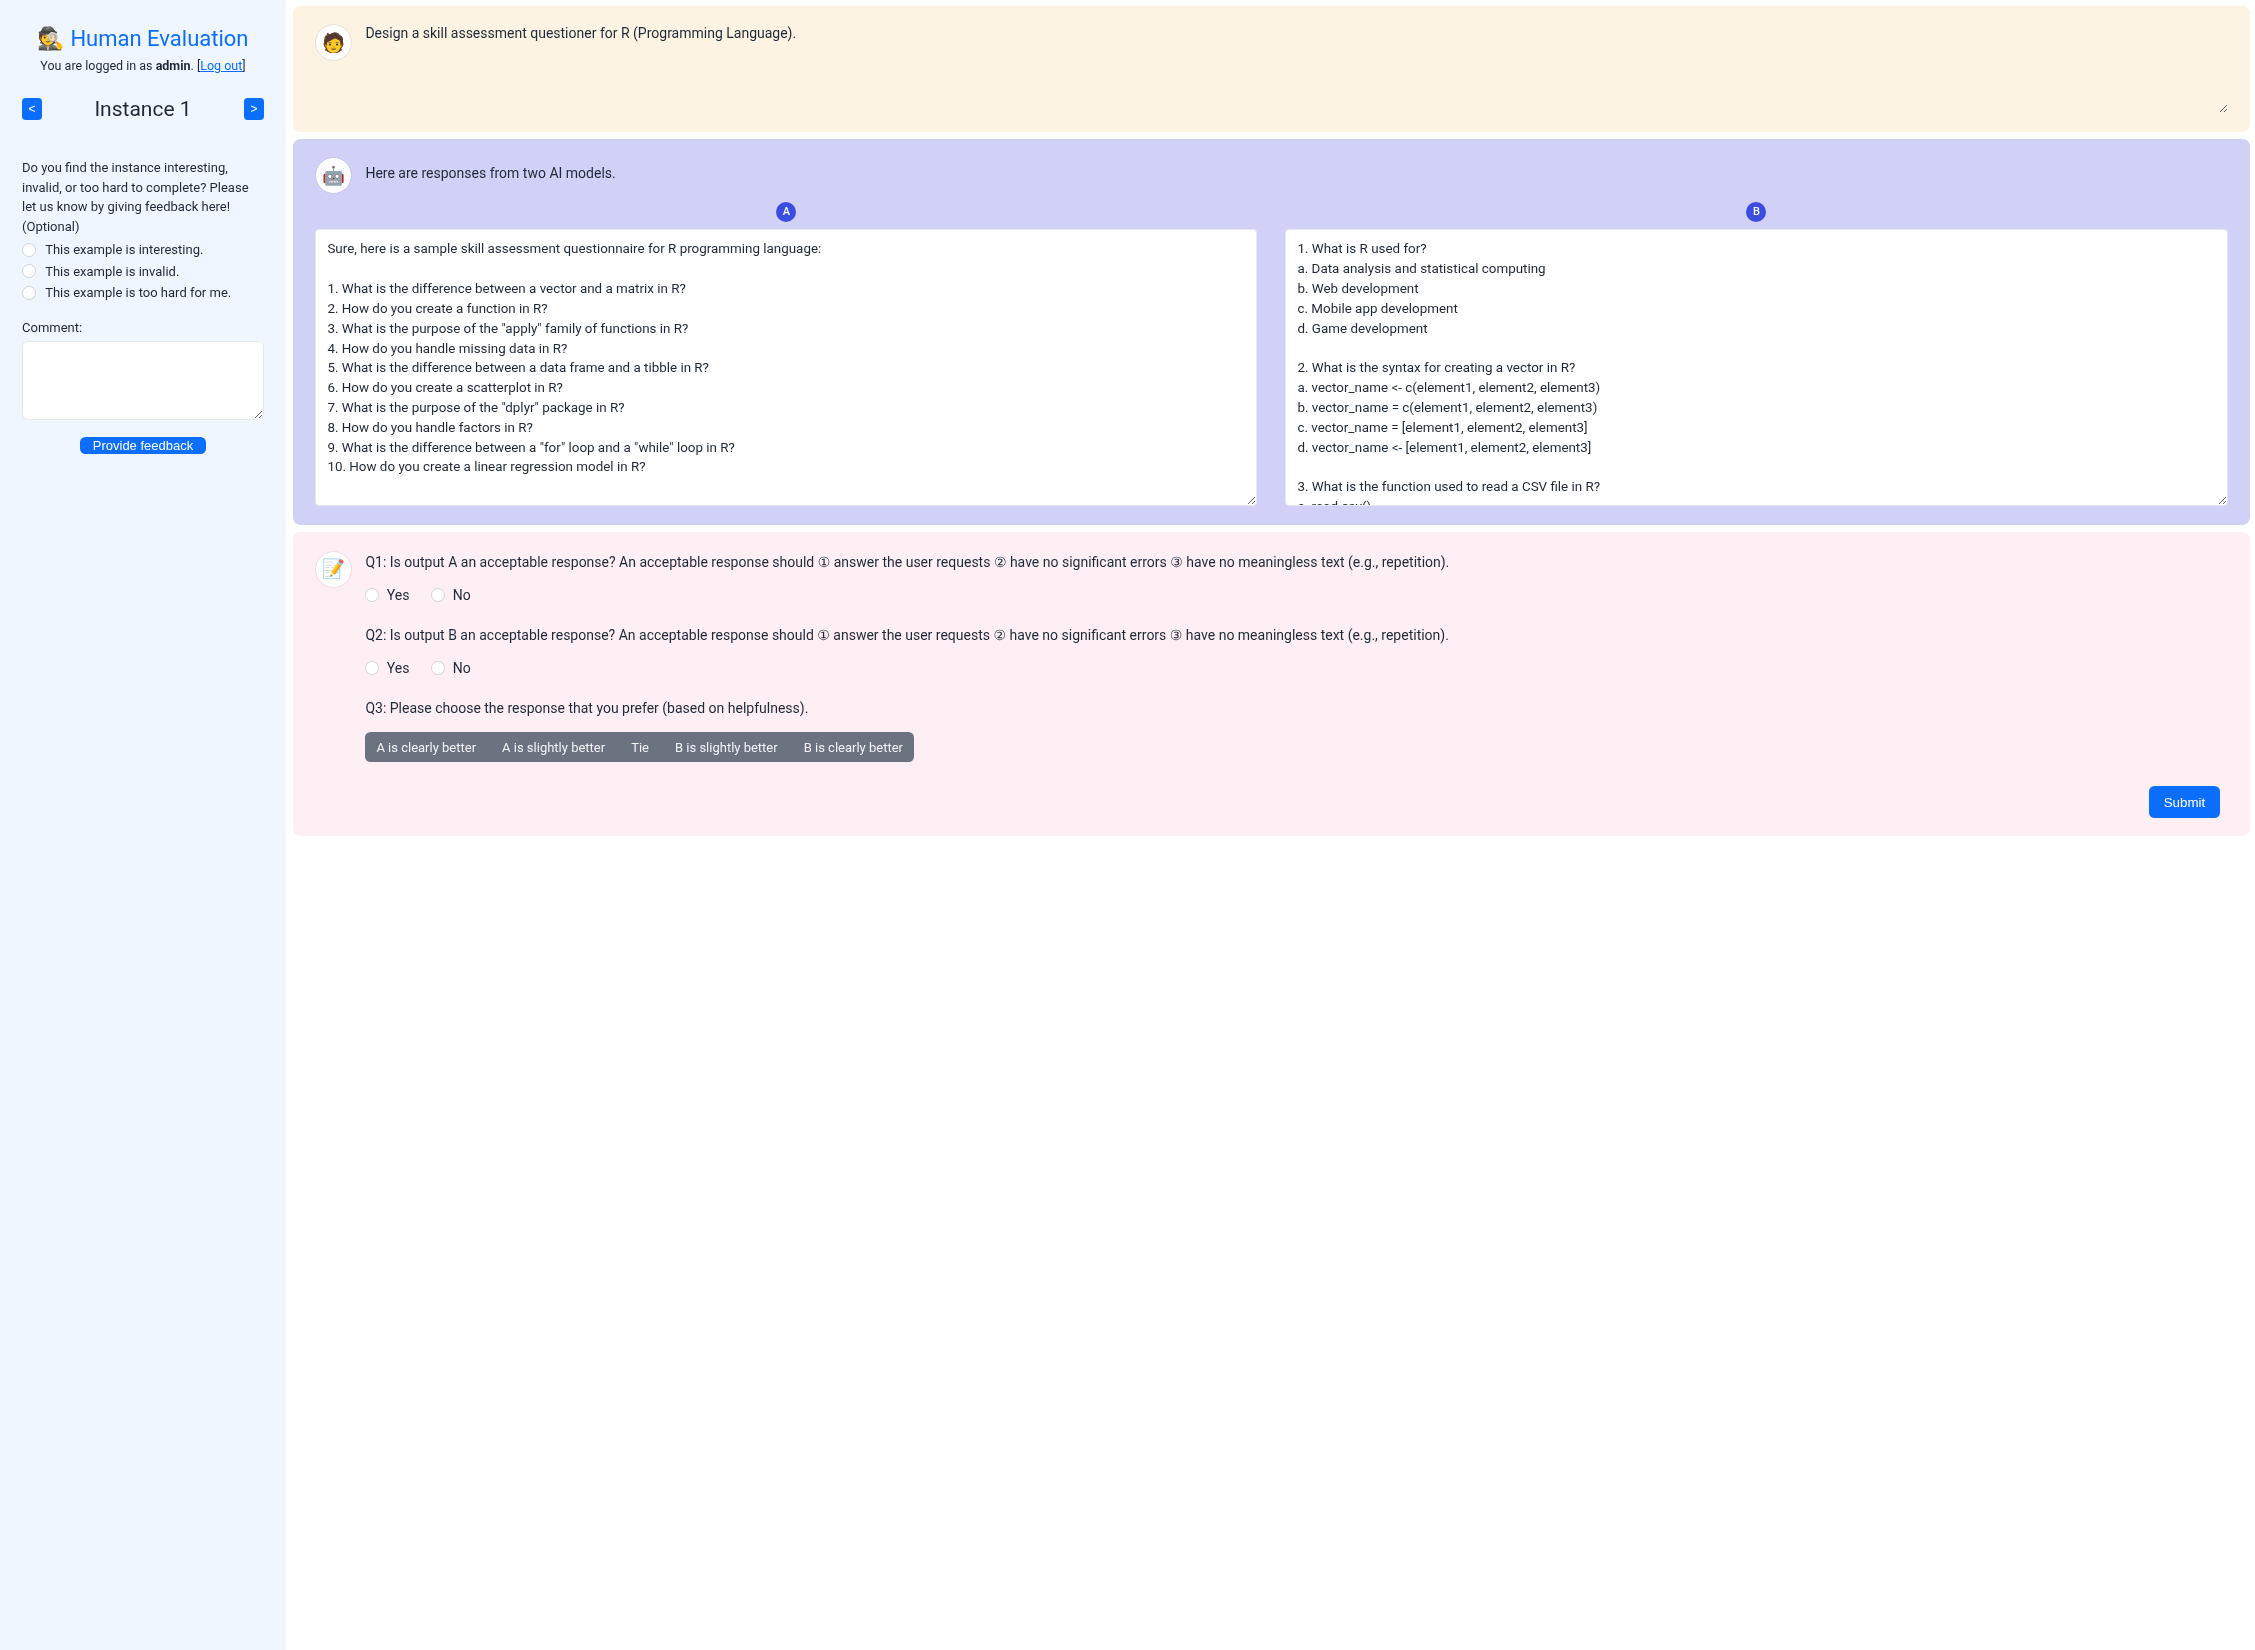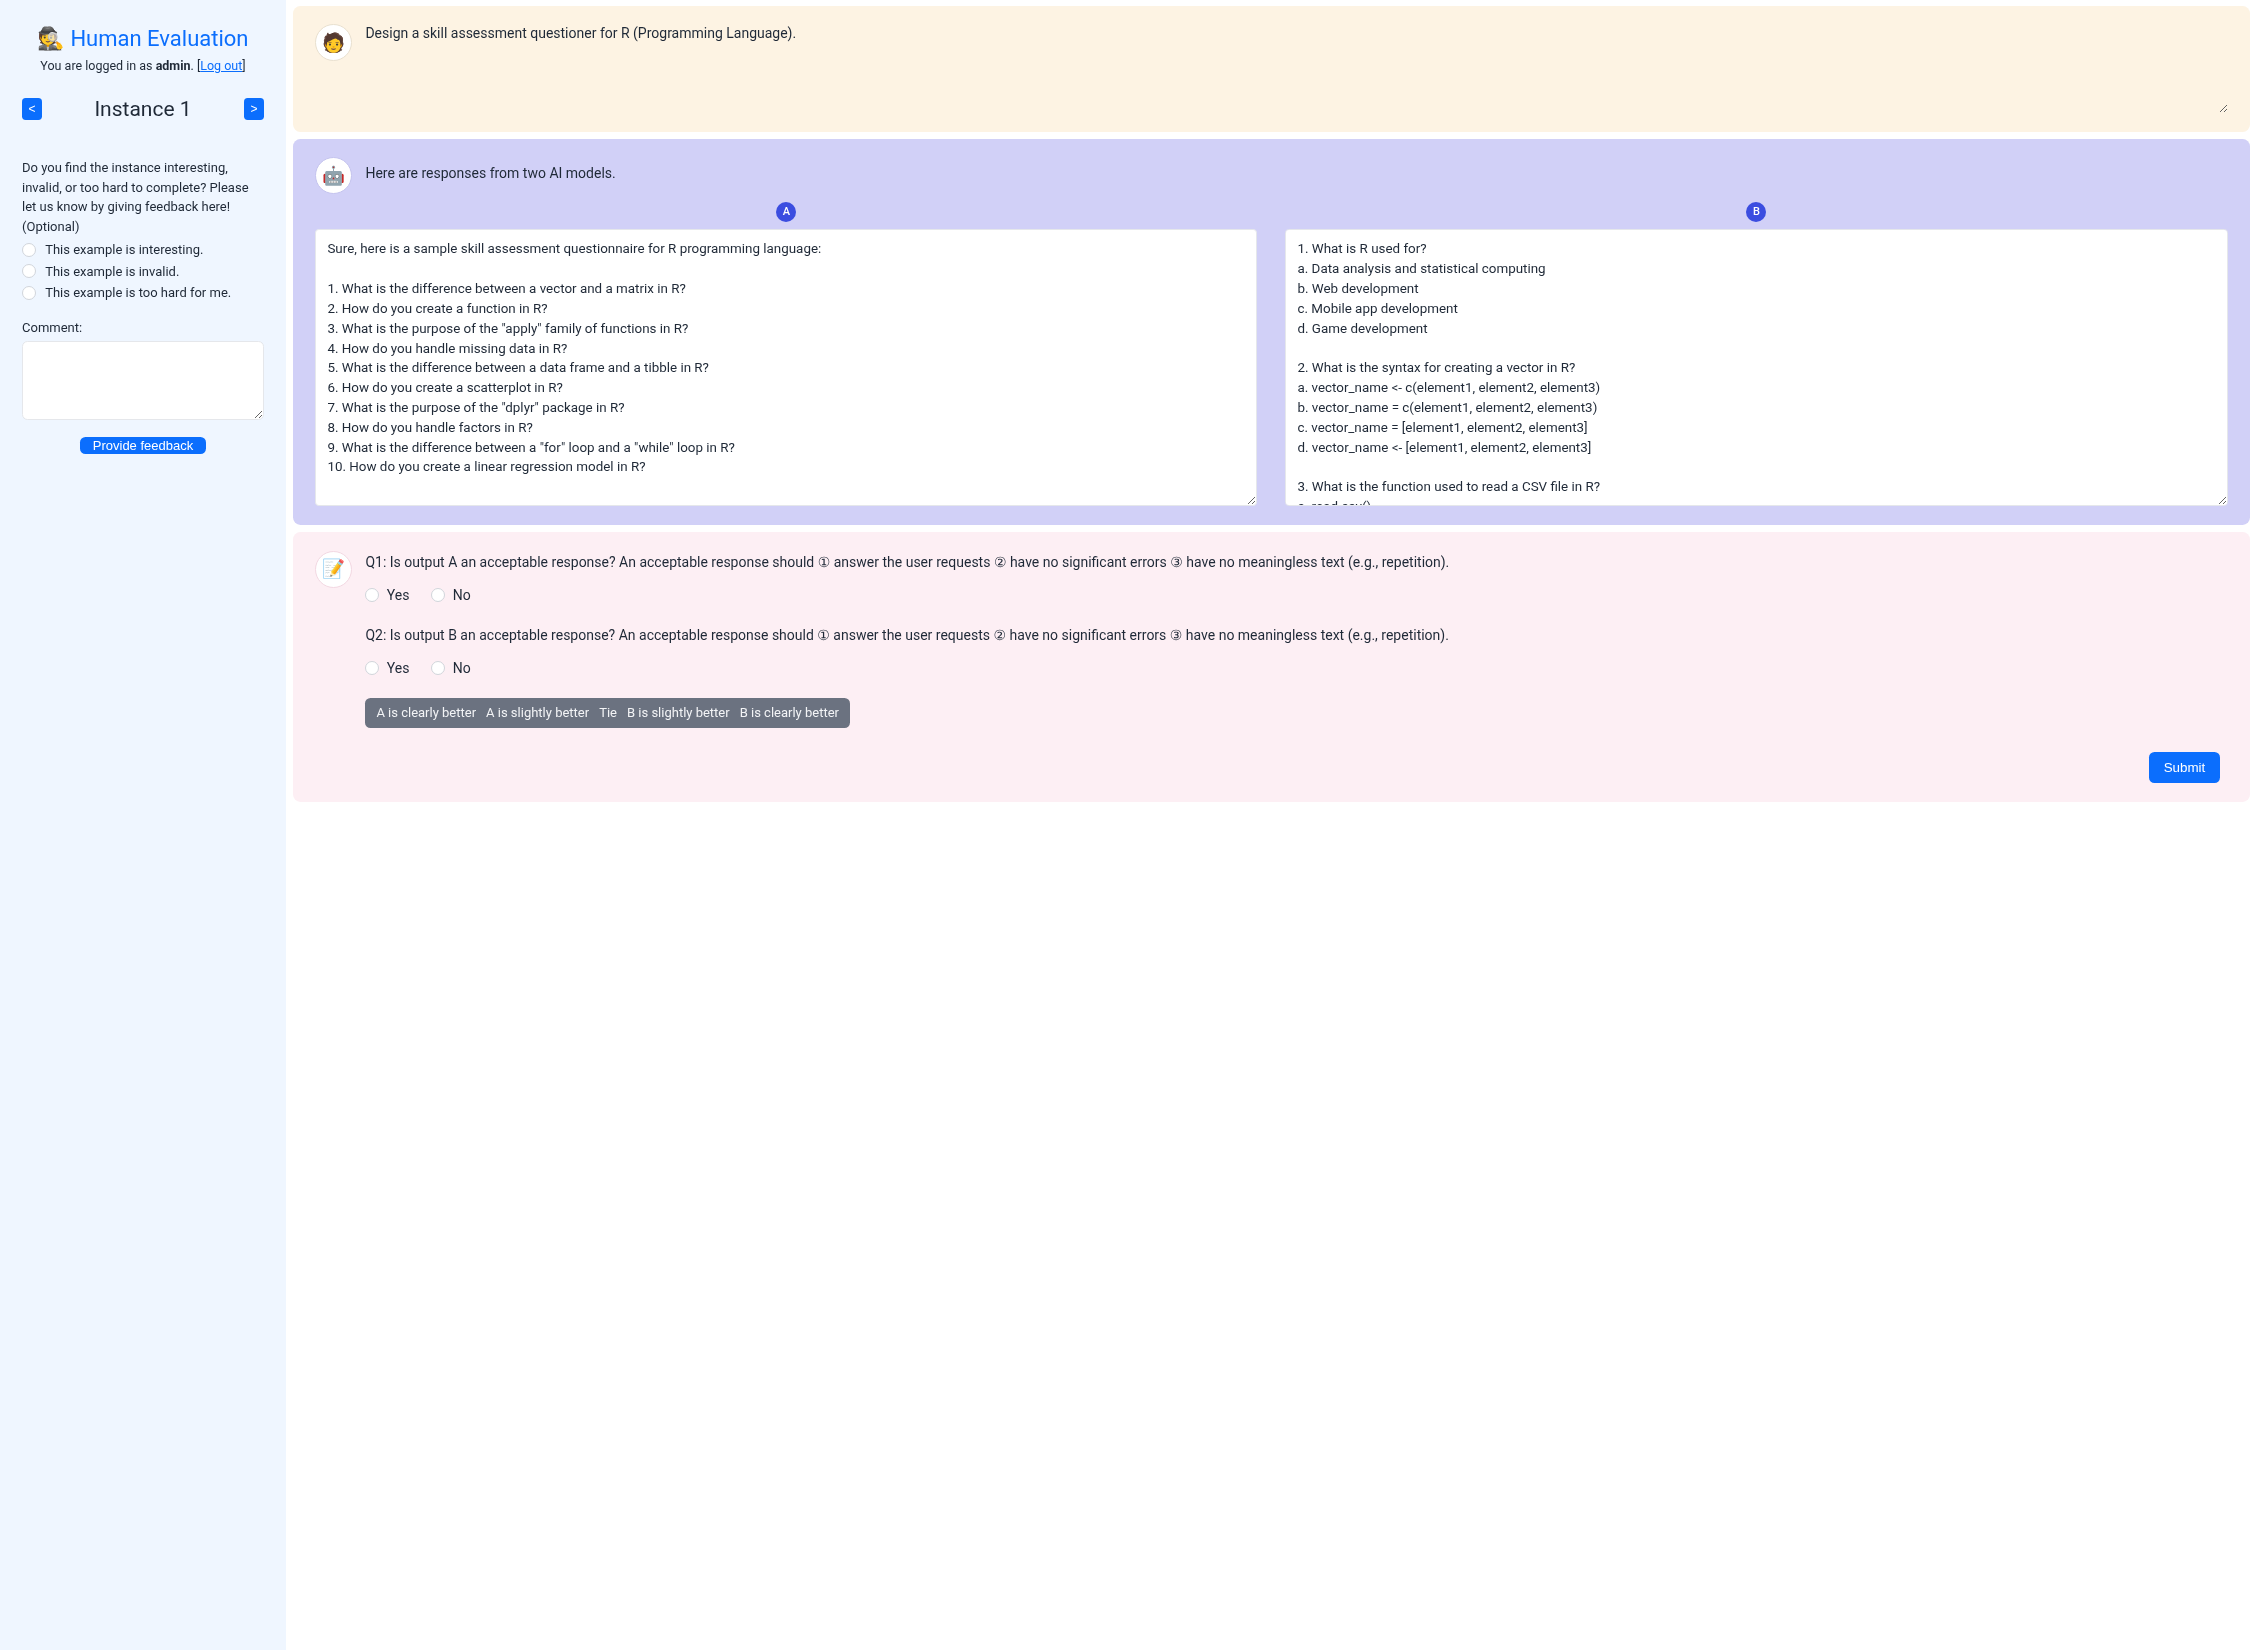--- a/index.html
+++ b/index.html
@@ -212,21 +212,21 @@
       display: flex;
       align-items: center;
       gap: 7.4px;
       font-size: 14px;
     }
     .preference-bar {
       display: inline-flex;
       background: #6b7280;
       border-radius: 5.5px;
       padding: 7.4px 11px;
-      gap: 10px;
+      gap: 26px;
       margin-bottom: 24px;
     }
     .pref-option {
       color: #f3f4f6;
       font-size: 13px;
       cursor: pointer;
     }
     .submit-btn {
       display: block;
       margin-left: auto;
@@ -347,20 +347,21 @@
           <label class="yn-option">
               <span class="radio-circle"></span>
               <span>Yes</span>
             </label>
           <label class="yn-option">
               <span class="radio-circle"></span>
               <span>No</span>
             </label>
         </div>
 
+        <p class="question">Q3: Please choose the response that you prefer (based on helpfulness).</p>
         <div class="preference-bar">
           <span class="pref-option">A is clearly better</span>
           <span class="pref-option">A is slightly better</span>
           <span class="pref-option">Tie</span>
           <span class="pref-option">B is slightly better</span>
           <span class="pref-option">B is clearly better</span>
         </div>
 
         <button class="submit-btn">Submit</button>
       </div>

